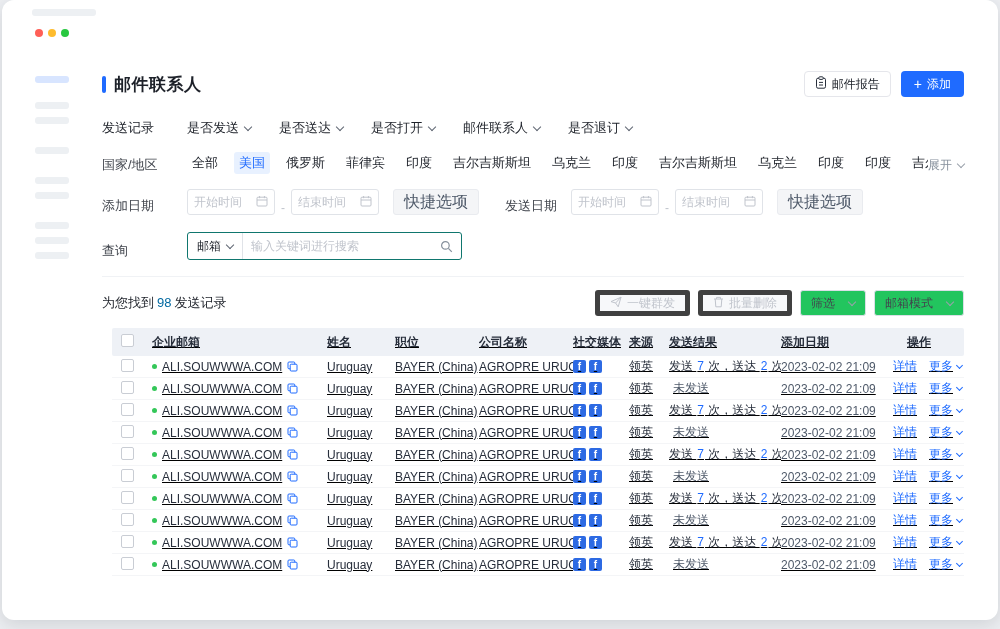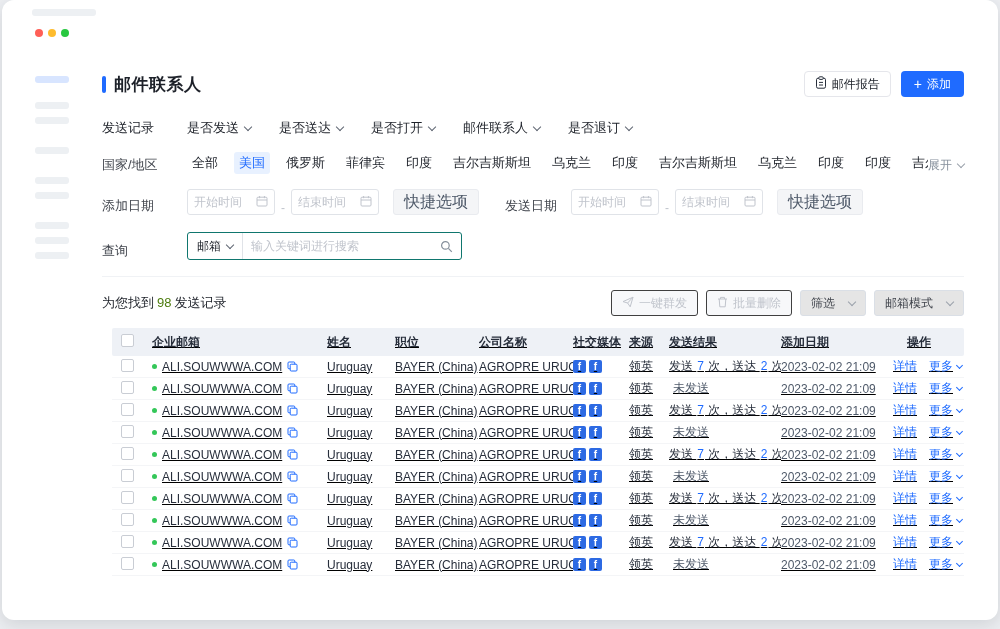--- a/index.html
+++ b/index.html
@@ -59,25 +59,25 @@
   .query-select { display:inline-flex; align-items:center; height:100%; padding:0 9px; border-right:1px solid #e0e3e8;
                   font-size:12px; color:#1d2129; cursor:pointer; white-space:nowrap; }
   .search-field { flex:1; border:none; outline:none; font-size:12px; padding:0 8px; font-family:inherit; min-width:0; }
   .search-field::placeholder { color:#c0c4cc; }
   .mag { padding-right:8px; display:inline-flex; cursor:pointer; }
 
   .divider { margin-top:16px; border-top:1px solid #f0f2f5; }
 
   .results-bar { display:flex; align-items:center; margin-top:13px; }
   .found { font-size:13px; color:#1d2129; }
-  .found .cnt { color:#4d7c0f; margin:0 3px; }
+  .found .cnt { color:#0369a1; margin:0 3px; }
   .actions { margin-left:auto; display:flex; gap:8px; align-items:center; }
   .btn-disabled { display:inline-flex; align-items:center; gap:5px; height:26px; padding:0 10px; background:#f7f8fa;
-                  border:1px solid #404040; border-radius:3px; font-size:12px; color:#c0c4cc; cursor:not-allowed; font-family:inherit; }
-  .select-box { display:inline-flex; align-items:center; height:26px; padding:0 10px; background:#e5e5e5; border:1px solid #dadfe6;
+                  border:5px solid #404040; border-radius:3px; font-size:12px; color:#c0c4cc; cursor:not-allowed; font-family:inherit; }
+  .select-box { display:inline-flex; align-items:center; height:26px; padding:0 10px; background:#22c55e; border:1px solid #dadfe6;
                 border-radius:3px; font-size:12px; color:#42464e; cursor:pointer; }
   .select-box .chev { margin-left:14px; }
 
   
   .table { margin-top:12px; margin-left:10px;text-decoration:underline; }
   .tr { display:grid; grid-template-columns:40px 175px 68px 84px 94px 56px 40px 112px 108px 1fr; align-items:center; }
   .thead { background:#eef1f6; height:28px; font-size:12px; color:#272e3b; font-weight:bold; border-radius:2px; }
   .tbody .tr { height:22px; border-bottom:1px solid #f4f5f7; font-size:12px; color:#272e3b; }
   .td { white-space:nowrap; overflow:hidden; }
   .th-ops { padding-left:18px; }

